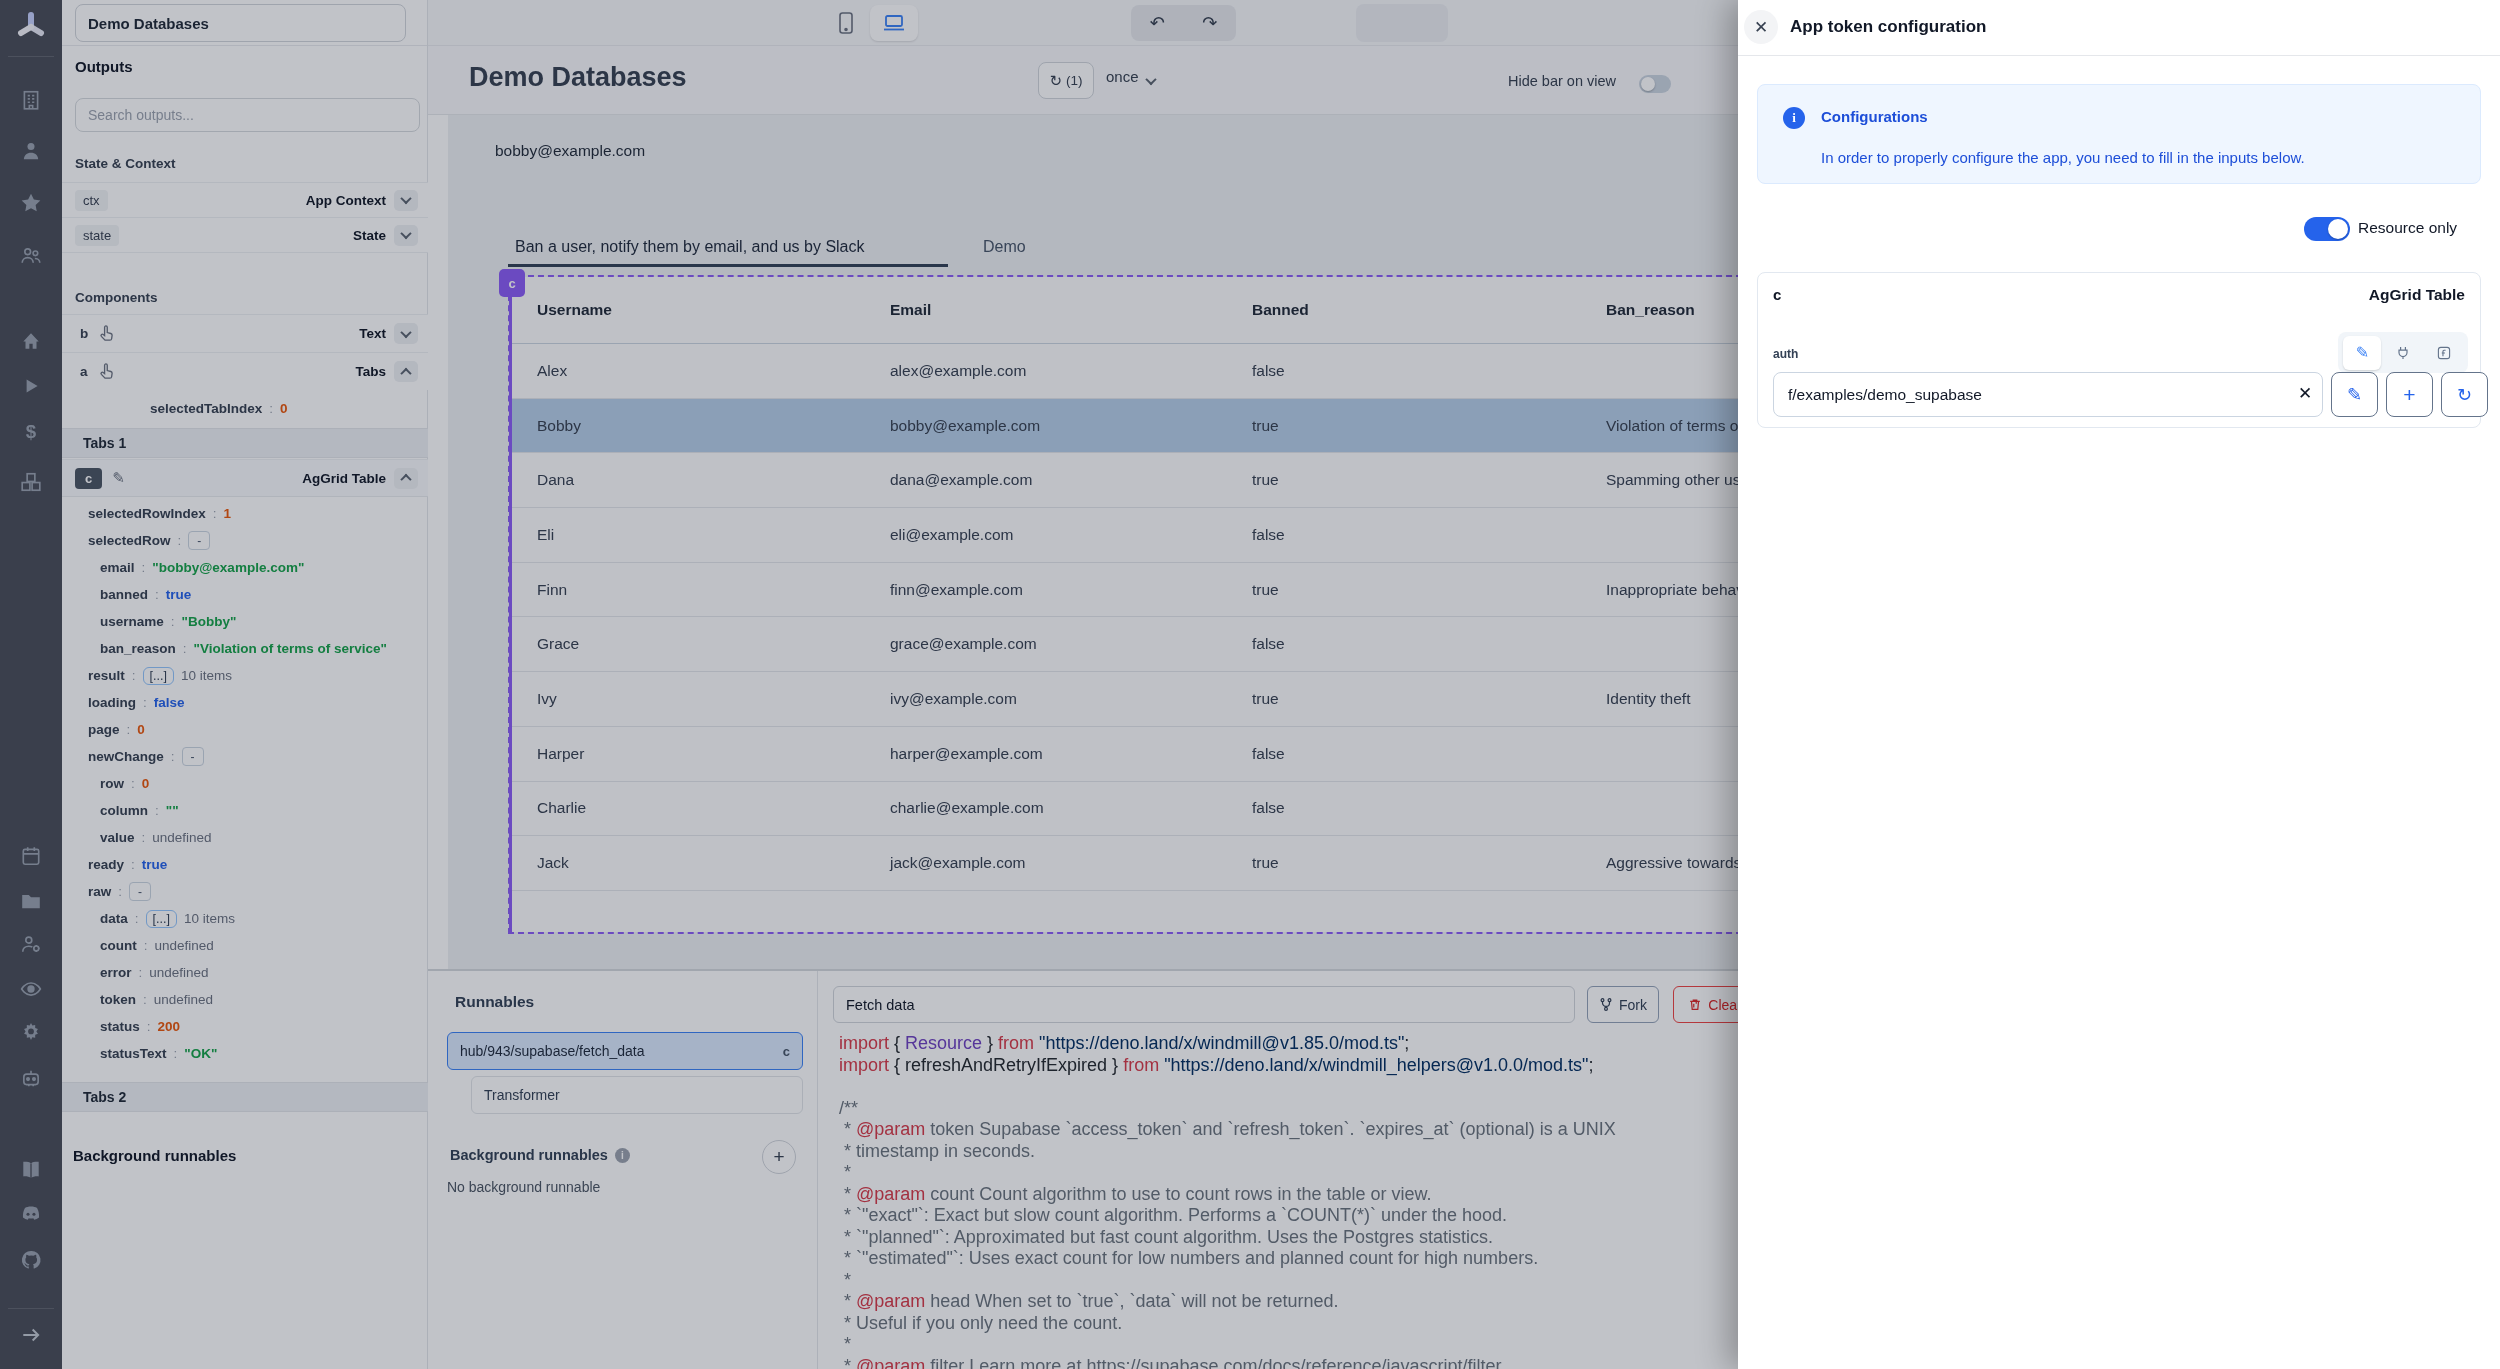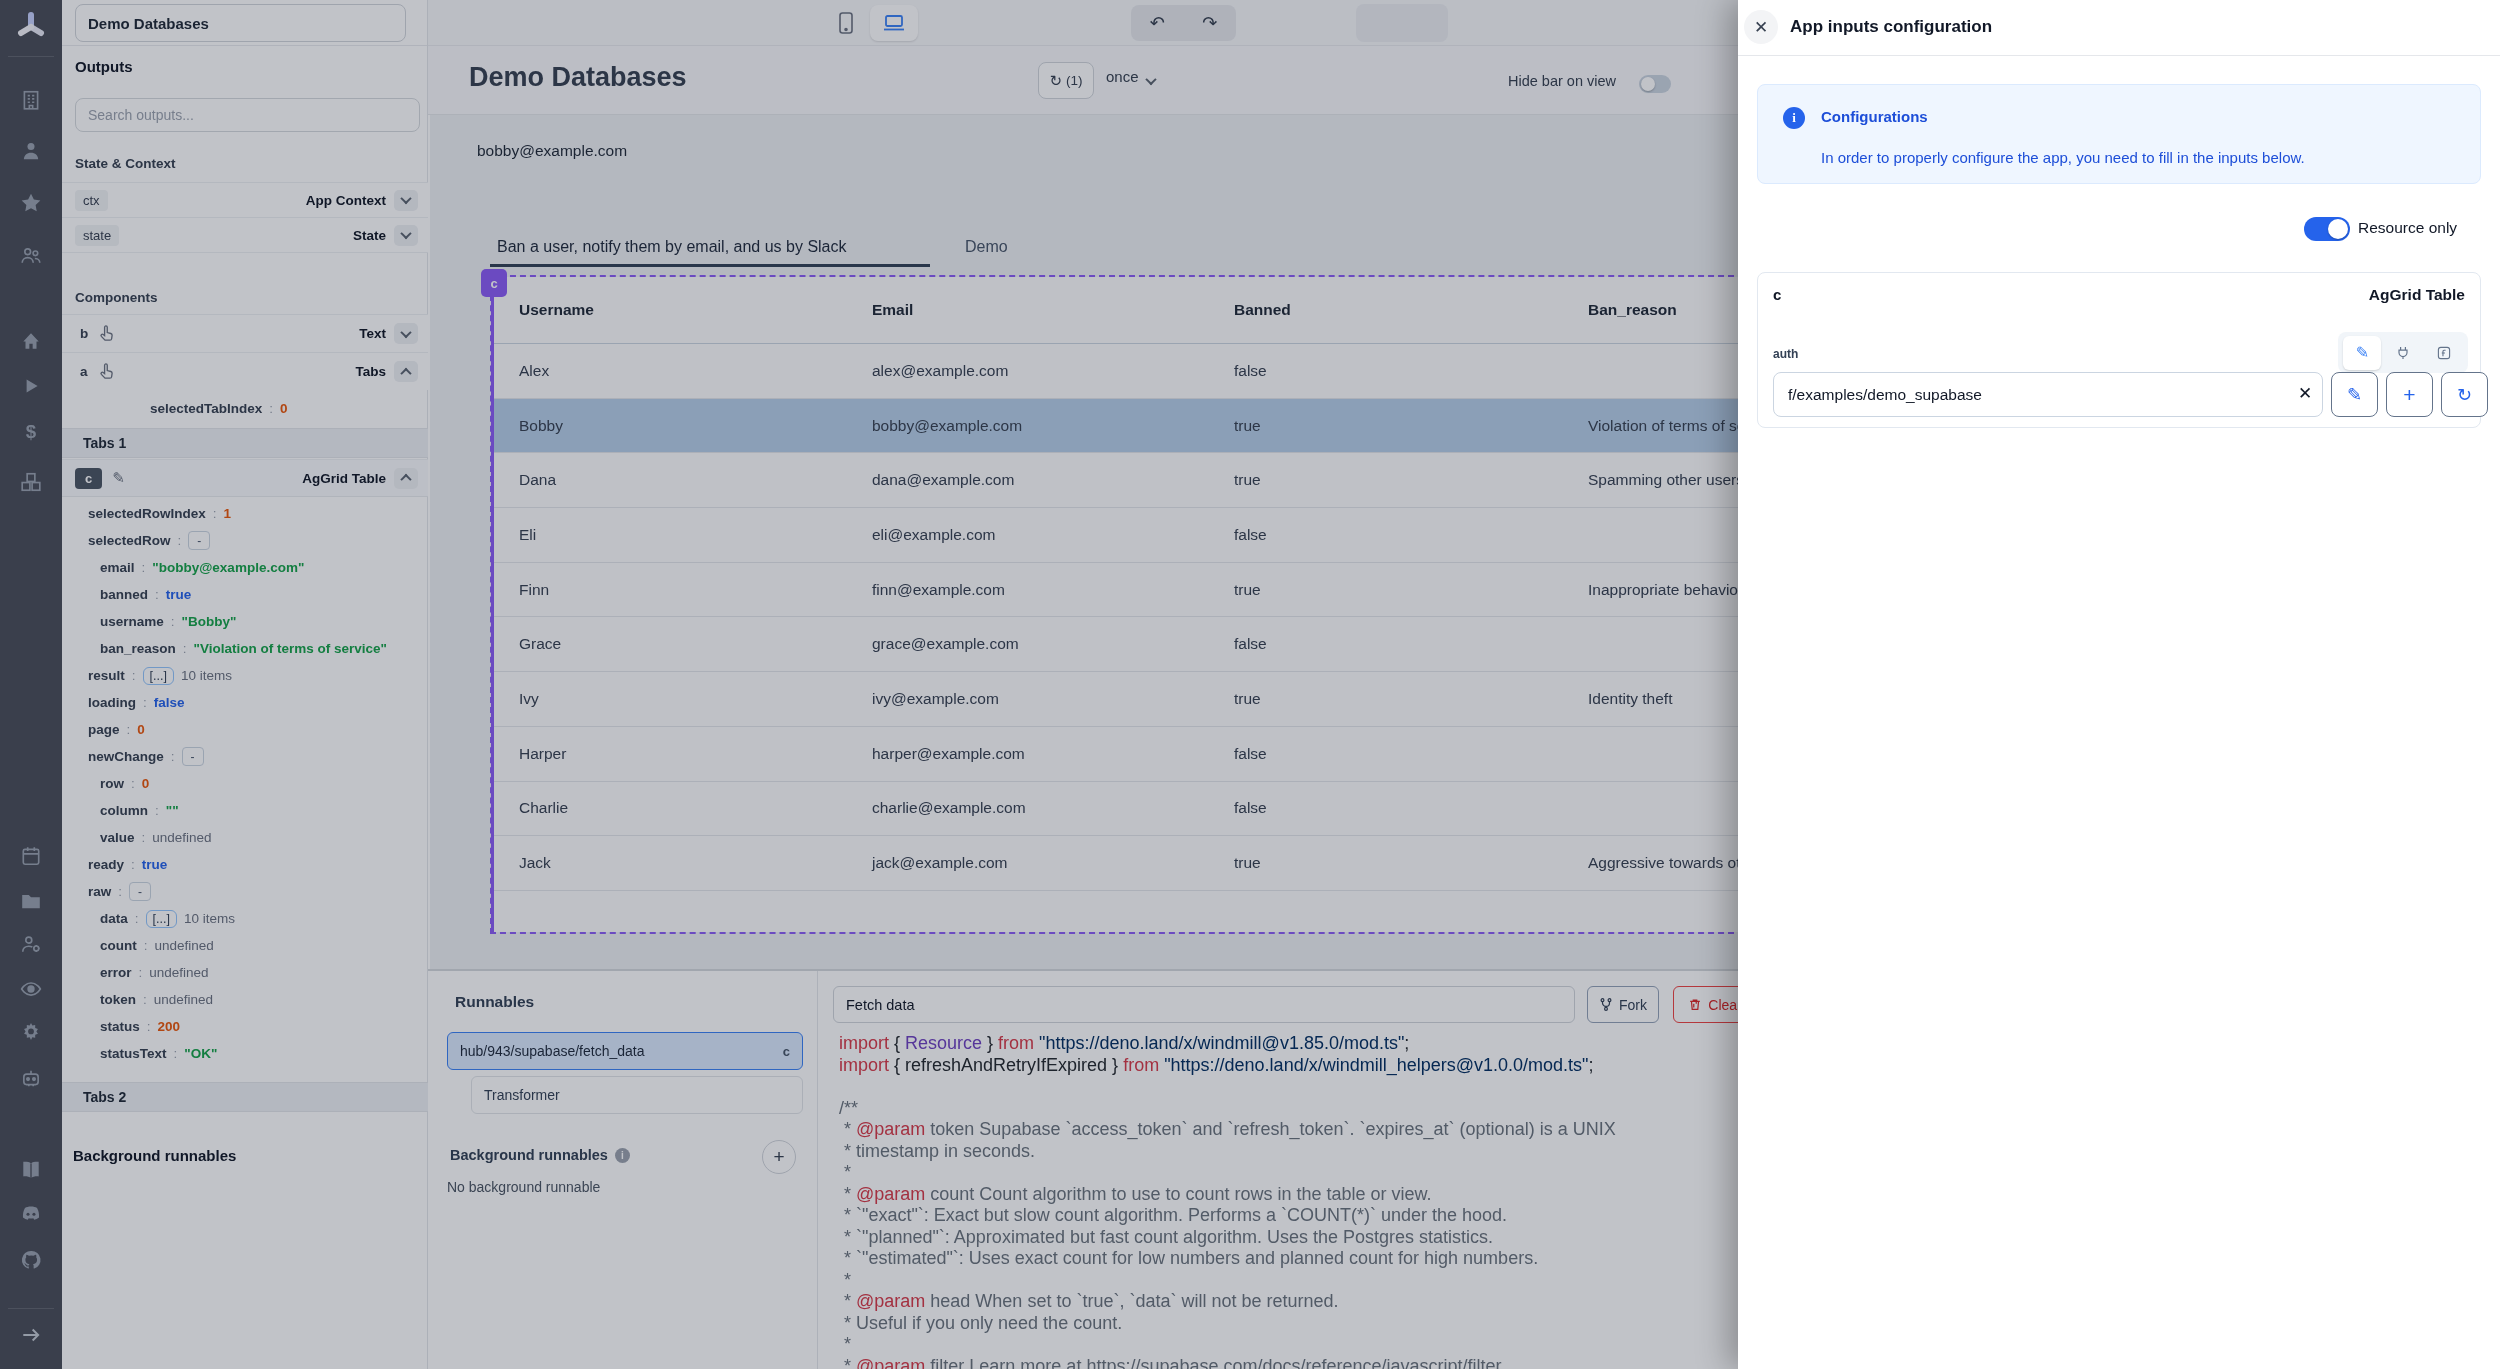--- a/index.html
+++ b/index.html
@@ -55,21 +55,21 @@
   .canvas-h1{position:absolute;left:41px;top:16px;font-size:27px;font-weight:700;color:#374151;}
   .refresh-btn{position:absolute;left:610px;top:16px;width:56px;height:37px;border:1px solid #d1d5db;border-radius:8px;background:#fff;display:flex;align-items:center;justify-content:center;gap:4px;font-size:13.5px;color:#374151;cursor:pointer;}
   .once-dd{position:absolute;left:678px;top:22px;display:flex;align-items:flex-end;gap:8px;font-size:15px;font-weight:500;color:#374151;cursor:pointer;}
   .hidebar{position:absolute;left:1080px;top:27px;font-size:14.5px;color:#374151;}
   .toggle{border-radius:999px;position:relative;cursor:pointer;}
   .toggle .knob{position:absolute;background:#fff;border-radius:50%;box-shadow:0 1px 2px rgba(0,0,0,.25);}
   .toggle-off{width:32px;height:18px;background:#cbd5e1;}
   .toggle-off .knob{width:14px;height:14px;left:2px;top:2px;}
   .toggle-on{width:46px;height:24px;background:#2563eb;}
   .toggle-on .knob{width:20px;height:20px;right:2px;top:2px;}
-  .canvas-body{left:430px;top:115px;width:1310px;height:854px;background:#eef0f3;overflow:hidden;}
+  .canvas-body{left:448px;top:115px;width:1310px;height:854px;background:#eef0f3;overflow:hidden;}
   .text-comp{position:absolute;left:47px;top:27px;font-size:15.5px;color:#1f2937;}
   .tab1{position:absolute;left:67px;top:123px;font-size:16px;font-weight:500;color:#1e293b;cursor:pointer;}
   .tab2{position:absolute;left:535px;top:123px;font-size:16px;font-weight:500;color:#475569;cursor:pointer;}
   .tab-underline{position:absolute;left:60px;top:149px;width:440px;height:3px;background:#334155;}
   .table-wrap{position:absolute;left:62px;top:162px;width:1250px;height:655px;outline:2px dashed #8b5cf6;outline-offset:0;}
   .table-leftbar{position:absolute;left:-1px;top:0;width:3px;height:655px;background:#8b5cf6;}
   .table-badge{position:absolute;left:-11px;top:-8px;width:26px;height:28px;background:#8b5cf6;border-radius:5px;color:#fff;font-size:13px;font-weight:600;display:flex;align-items:center;justify-content:center;z-index:3;}
   .table-surface{position:absolute;left:2px;top:0;width:1248px;height:655px;background:#fcfcfd;overflow:hidden;}
   .t-head{position:relative;height:67px;border-bottom:1px solid #cbd5e1;}
   .t-cell{position:absolute;top:50%;transform:translateY(-50%);font-size:15.5px;color:#374151;white-space:nowrap;}
@@ -618,21 +618,21 @@
       <div class="code-area" id="code-area"><div class="code-line"><span class="ck">import</span><span class="cp"> { </span><span class="ct">Resource</span><span class="cp"> } </span><span class="ck">from</span><span class="cp"> </span><span class="cs">"https://deno.land/x/windmill@v1.85.0/mod.ts"</span><span class="cp">;</span></div><div class="code-line"><span class="ck">import</span><span class="cp"> { refreshAndRetryIfExpired } </span><span class="ck">from</span><span class="cp"> </span><span class="cs">"https://deno.land/x/windmill_helpers@v1.0.0/mod.ts"</span><span class="cp">;</span></div><div class="code-line">&nbsp;</div><div class="code-line"><span class="cc">/**</span></div><div class="code-line"><span class="cc"> * </span><span class="ca">@param</span><span class="cc"> token Supabase `access_token` and `refresh_token`. `expires_at` (optional) is a UNIX</span></div><div class="code-line"><span class="cc"> * timestamp in seconds.</span></div><div class="code-line"><span class="cc"> *</span></div><div class="code-line"><span class="cc"> * </span><span class="ca">@param</span><span class="cc"> count Count algorithm to use to count rows in the table or view.</span></div><div class="code-line"><span class="cc"> * `"exact"`: Exact but slow count algorithm. Performs a `COUNT(*)` under the hood.</span></div><div class="code-line"><span class="cc"> * `"planned"`: Approximated but fast count algorithm. Uses the Postgres statistics.</span></div><div class="code-line"><span class="cc"> * `"estimated"`: Uses exact count for low numbers and planned count for high numbers.</span></div><div class="code-line"><span class="cc"> *</span></div><div class="code-line"><span class="cc"> * </span><span class="ca">@param</span><span class="cc"> head When set to `true`, `data` will not be returned.</span></div><div class="code-line"><span class="cc"> * Useful if you only need the count.</span></div><div class="code-line"><span class="cc"> *</span></div><div class="code-line"><span class="cc"> * </span><span class="ca">@param</span><span class="cc"> filter Learn more at https://supabase.com/docs/reference/javascript/filter</span></div></div>
     </div>
   </div>
 
   <div class="abs overlay"></div>
 
   <div class="abs drawer">
     <div class="drawer-close">
         <span>✕</span>
       </div>
-    <div class="drawer-title">App inputs configuration</div>
+    <div class="drawer-title">App token configuration</div>
     <div class="drawer-div"></div>
 
     <div class="info-box">
       <div class="info-icon">i</div>
       <div class="info-title">Configurations</div>
       <div class="info-text">In order to properly configure the app, you need to fill in the inputs below.</div>
     </div>
 
     <div class="resource-row">
       <div class="toggle toggle-on" style="position:absolute;left:566px;top:0">

